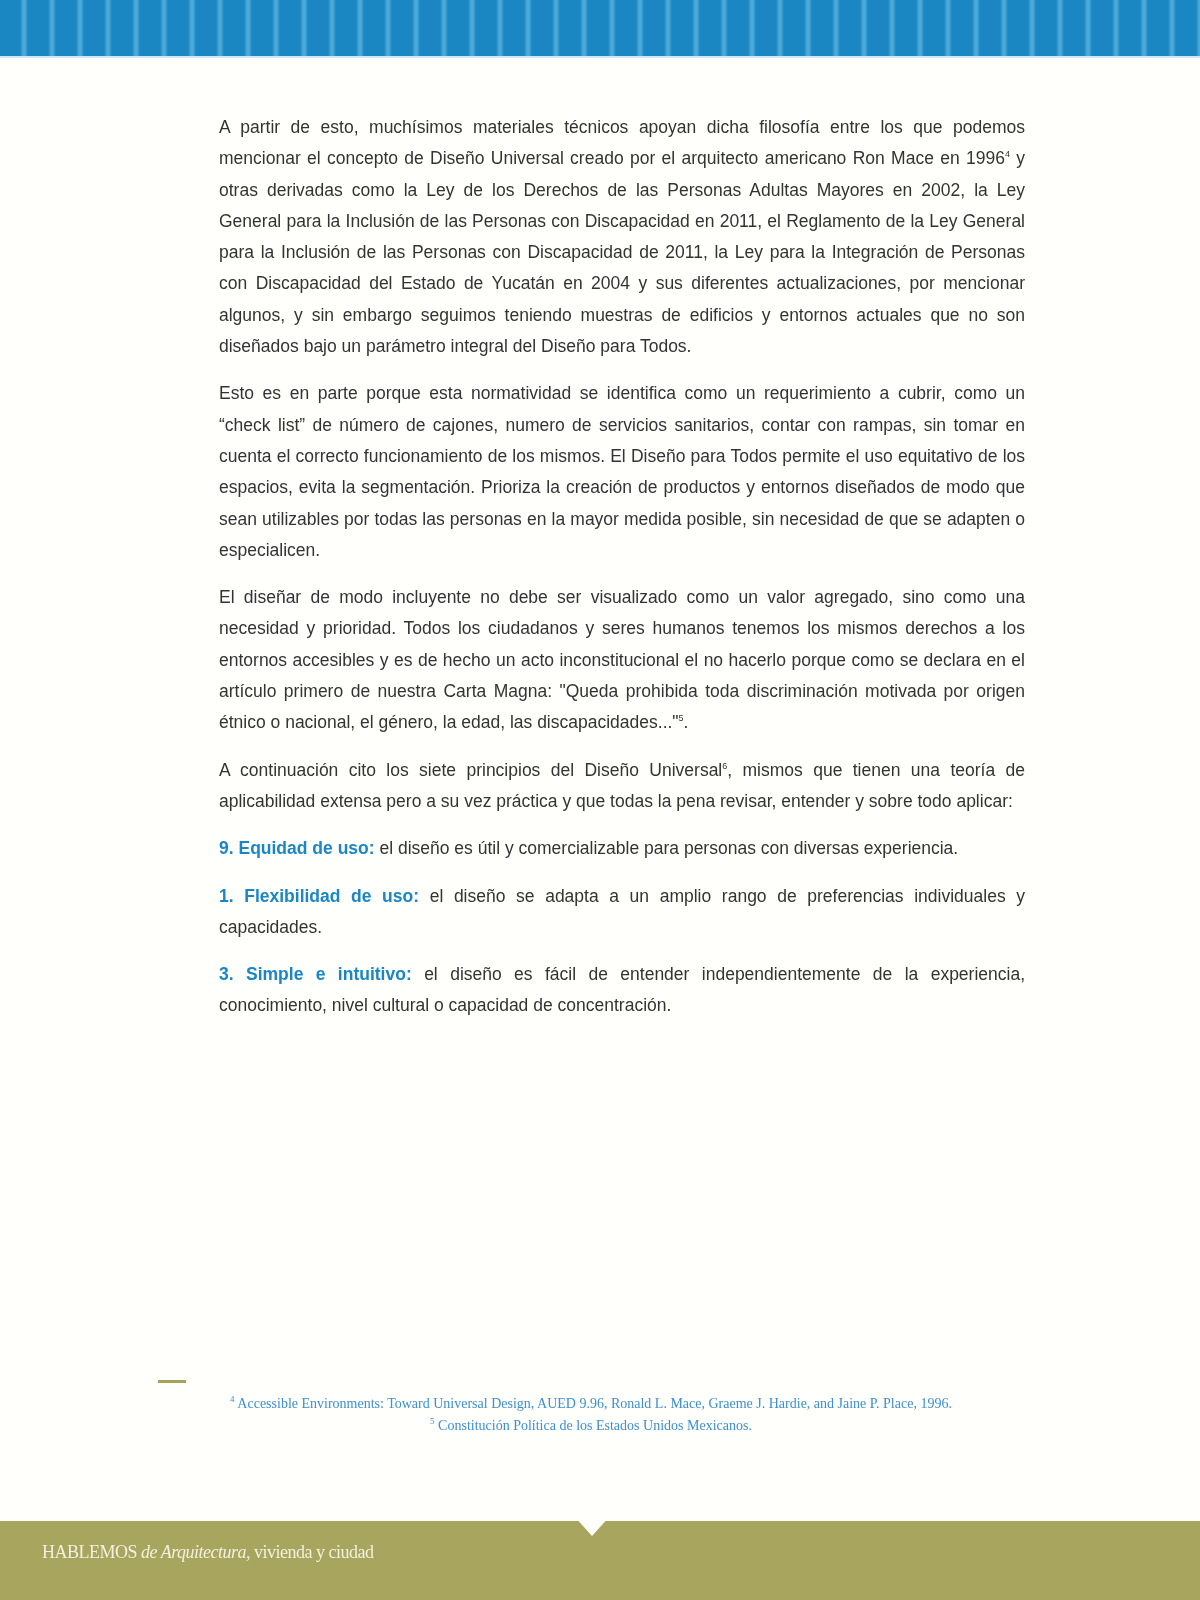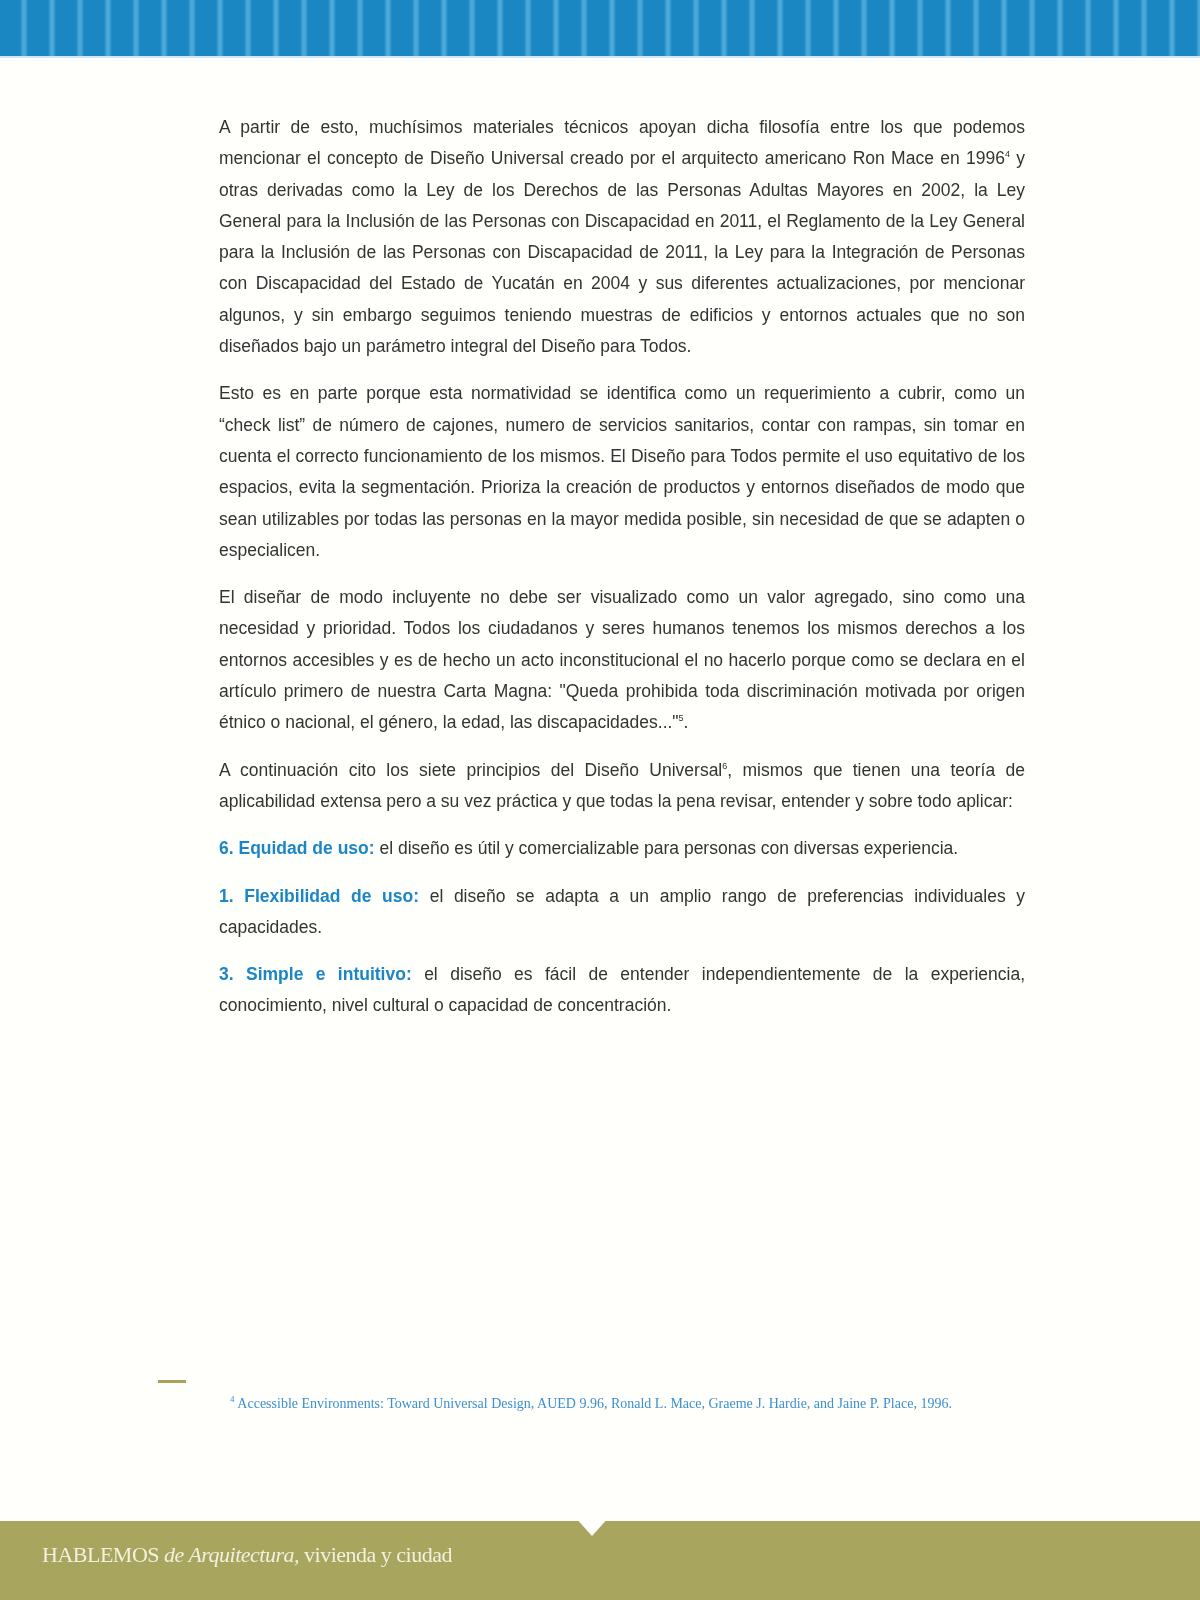--- a/index.html
+++ b/index.html
@@ -38,41 +38,42 @@
     background: #a8a55f;
   }
   .footer-notch {
     position: absolute; left: 574px; top: 1516px; width: 0; height: 0;
     border-left: 18px solid transparent; border-right: 18px solid transparent;
     border-top: 20px solid #fffffc;
   }
   .footer-title {
     position: absolute; left: 42px; top: 1542px;
     color: #f3f1de; font-family: "Liberation Serif", "DejaVu Serif", serif;
-    font-size: 22px; letter-spacing: -0.5px;
+    font-size: 18px; letter-spacing: -0.5px;
   }
   .footer-title .italic { font-style: italic; }
 </style>
 </head>
 <body>
 
 <div class="top-bar"></div>
 
 <div class="content">
   <p><span>A partir de esto, muchísimos materiales técnicos apoyan dicha filosofía entre los que podemos mencionar el concepto de Diseño Universal creado por el arquitecto americano Ron Mace en 1996</span><sup>4</sup><span> y otras derivadas como la Ley de los Derechos de las Personas Adultas Mayores en 2002, la Ley General para la Inclusión de las Personas con Discapacidad en 2011, el Reglamento de la Ley General para la Inclusión de las Personas con Discapacidad de 2011, la Ley para la Integración de Personas con Discapacidad del Estado de Yucatán en 2004 y sus diferentes actualizaciones, por mencionar algunos, y sin embargo seguimos teniendo muestras de edificios y entornos actuales que no son diseñados bajo un parámetro integral del Diseño para Todos.</span></p>
   <p><span>Esto es en parte porque esta normatividad se identifica como un requerimiento a cubrir, como un “check list” de número de cajones, numero de servicios sanitarios, contar con rampas, sin tomar en cuenta el correcto funcionamiento de los mismos. El Diseño para Todos permite el uso  equitativo de los espacios, evita la segmentación. Prioriza la creación de productos y entornos diseñados de modo que sean utilizables por todas las personas en la mayor medida posible, sin necesidad de que se adapten o especialicen.</span></p>
   <p><span>El diseñar de modo incluyente no debe ser visualizado como un valor agregado, sino como una necesidad y prioridad. Todos los ciudadanos y seres humanos tenemos los mismos derechos a los entornos accesibles y es de hecho un acto inconstitucional el no hacerlo porque como se declara en el artículo primero de nuestra Carta Magna: "Queda prohibida toda discriminación motivada por origen étnico o nacional, el género, la edad, las discapacidades..."</span><sup>5</sup><span>.</span></p>
   <p><span>A continuación cito los siete principios del Diseño Universal</span><sup>6</sup><span>, mismos que tienen una teoría de aplicabilidad extensa pero a su vez práctica y que todas la pena revisar, entender y sobre todo aplicar:</span></p>
 
-  <p><span class="principle-title">6. Equidad de uso:</span><span> el diseño es útil y comercializable para personas con diversas experiencia.</span></p>
+  <p><span class="principle-title">9. Equidad de uso:</span><span> el diseño es útil y comercializable para personas con diversas experiencia.</span></p>
   <p><span class="principle-title">1. Flexibilidad de uso:</span><span> el diseño se adapta a un amplio rango de preferencias individuales y capacidades.</span></p>
   <p><span class="principle-title">3. Simple e intuitivo:</span><span> el diseño es fácil de entender independientemente de la experiencia, conocimiento, nivel cultural o capacidad de concentración.</span></p>
 </div>
 
 <div class="fn-rule"></div>
 
 <div class="footnotes">
   <p class="fn"><sup>4</sup><span> Accessible Environments: Toward Universal Design, AUED 9.96, Ronald L. Mace, Graeme J. Hardie, and Jaine P. Place, 1996.</span></p>
+  <p class="fn"><sup>5</sup><span> Constitución Política de los Estados Unidos Mexicanos.</span></p>
 </div>
 
 <div class="footer"></div>
 <div class="footer-notch"></div>
 <div class="footer-title"><span>HABLEMOS</span><span class="italic"> de </span><span class="italic">Arquitectura,</span><span> vivienda y ciudad</span></div>
 
 </body></html>

